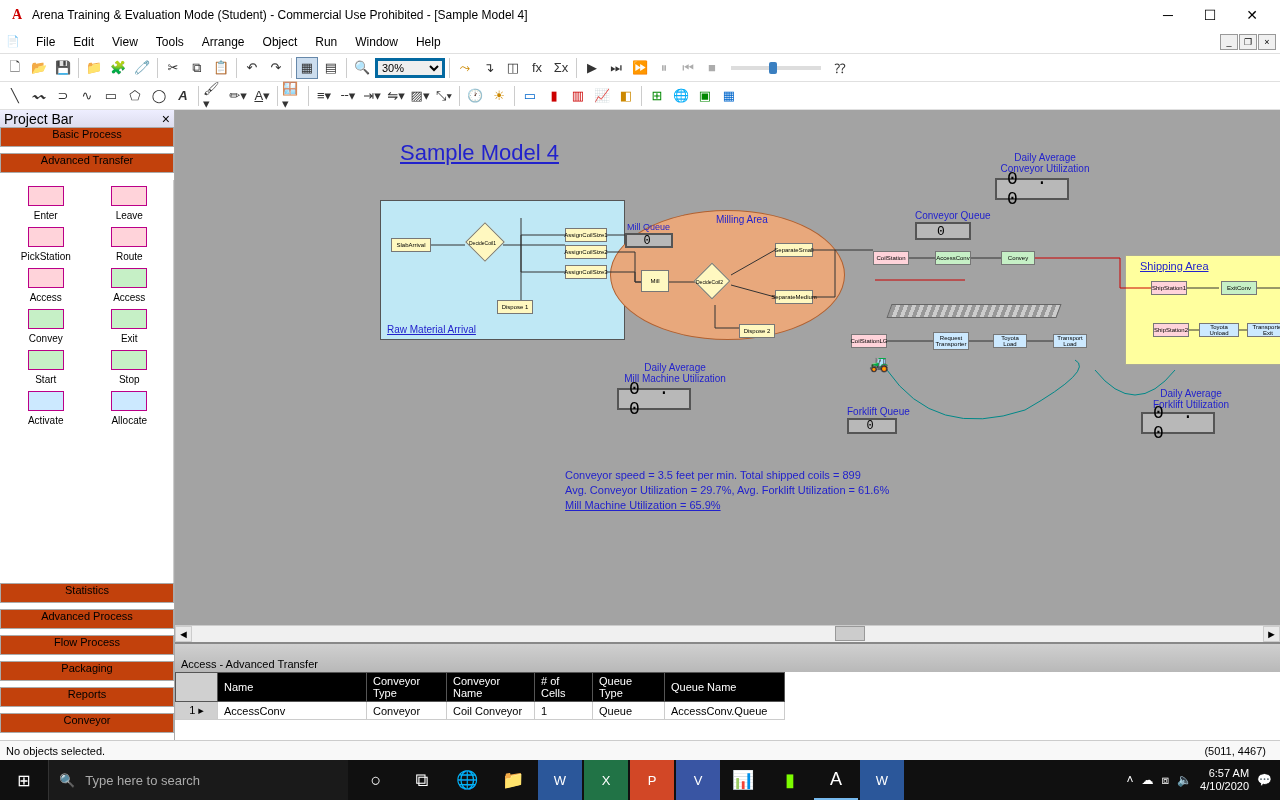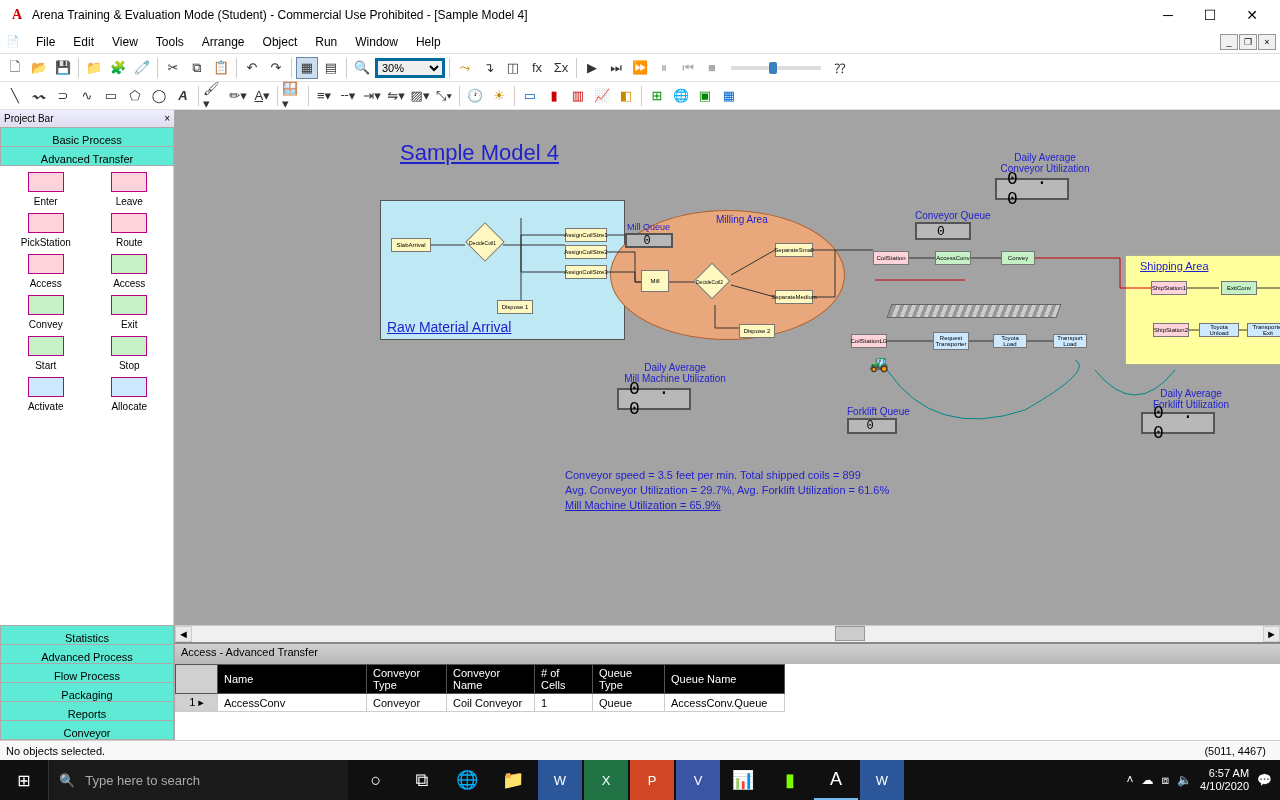--- a/index.html
+++ b/index.html
@@ -15,38 +15,38 @@
 .menubar .mdi-btns { margin-left: auto; display: flex; gap: 1px; }
 .menubar .mdi-btns span { width: 18px; height: 16px; border: 1px solid #999; display:inline-flex; align-items:center; justify-content:center; font-size:9px; background:#f0f0f0; }
 .toolbar { height: 28px; background: #fff; display: flex; align-items: center; padding: 0 4px; gap: 2px; border-bottom: 1px solid #e0e0e0; }
 .toolbar .tb-btn { width: 22px; height: 22px; display:inline-flex; align-items:center; justify-content:center; font-size:13px; color:#333; }
 .toolbar .sep { width:1px; height:20px; background:#ccc; margin:0 2px; }
 .toolbar select { height: 20px; font-size: 11px; width: 70px; border:3px solid #0369a1; }
 .toolbar .slider { width: 90px; height: 4px; background:#ddd; position:relative; margin:0 6px; }
 .toolbar .slider .thumb { position:absolute; top:-4px; left:38px; width:8px; height:12px; background:#3a7fc0; border-radius:2px; }
 .content { flex: 1; display: flex; min-height: 0; }
 .projectbar { width: 175px; background:#fff; border-right:1px solid #aaa; display:flex; flex-direction:column; }
-.projectbar-header { height:18px; background:linear-gradient(#eef,#dde); border-bottom:1px solid #aaa; font-size:10px; padding:4px 4px; display:flex; align-items:center; }
+.projectbar-header { height:18px; background:linear-gradient(#eef,#dde); border-bottom:1px solid #aaa; font-size:14px; padding:4px 4px; display:flex; align-items:center; }
 .projectbar-header .close { margin-left:auto; }
-.pb-section { height:20px; border:1px solid #aaa; display:flex; align-items:flex-end; justify-content:center; font-size:11px; background:#5eead4; margin:-1px 0 0 0;}
+.pb-section { height:20px; border:1px solid #aaa; display:flex; align-items:flex-start; justify-content:center; font-size:11px; background:#c2410c; margin:-1px 0 7px 0;}
 .pb-section span.lbl { flex:1; text-align:center; }
 .pb-palette { flex:1; overflow-y:auto; background:#fff; display:grid; grid-template-columns:1fr 1fr; gap:6px 4px; padding:6px 4px 6px 6px; align-content:start; border-right:1px solid #ccc; }
 .pb-item { text-align:center; }
 .pb-item .shape { width:36px; height:20px; margin:0 auto 4px; border:1px solid #b08; }
 .shape.pink { background:#ffd3da; }
 .shape.green { background:#c6f0c6; }
 .shape.cyan { background:#cce9ff; }
 .pb-item .name { font-size:10px; }
 .canvas-wrap { flex:1; display:flex; flex-direction:column; min-width:0; }
 .canvas-area { flex:1; background:#a3a3a3; position:relative; overflow:auto; }
 .canvas { position:relative; width:1260px; height:530px; }
 .model-title { position:absolute; left:225px; top:30px; color:#2222cc; font-size:22px; text-decoration:underline; }
 .area { position:absolute; border:1px solid #555; }
 .area.raw { left:205px; top:90px; width:245px; height:140px; background:#bfe8f5; }
-.area.raw .hdr { position:absolute; left:6px; bottom:4px; color:#2222cc; text-decoration:underline; font-size:14px; }
+.area.raw .hdr { position:absolute; left:6px; bottom:4px; color:#2222cc; text-decoration:underline; font-size:10px; }
 .area.milling { left:435px; top:100px; width:235px; height:130px; border-radius:50%; background:#e8a87c; border:1px solid #b06030; }
 .area.milling .hdr { position:absolute; left:105px; top:3px; color:#2222cc; font-size:10px; }
 .area.shipping { left:950px; top:145px; width:300px; height:110px; background:#ffff9e; border:1px solid #aa9; }
 .area.shipping .hdr { position:absolute; left:14px; top:4px; color:#2222cc; text-decoration:underline; font-size:11px; }
 .node { position:absolute; border:1px solid #777; font-size:6px; display:flex; align-items:center; justify-content:center; text-align:center; padding:1px 2px; }
 .node.pink { background:#ffd3da; }
 .node.yel { background:#fff8c0; }
 .node.grn { background:#c6f0c6; }
 .node.cyn { background:#cce9ff; }
 .diamond { position:absolute; width:34px; height:34px; transform:rotate(45deg); background:#fff8c0; border:1px solid #777; }
@@ -54,21 +54,21 @@
 .stat-lbl { position:absolute; color:#2222cc; font-size:10px; text-align:center; }
 .result-lbl { position:absolute; color:#2222cc; font-size:10px; text-decoration:underline; text-align:right; width:90px; }
 .notes { position:absolute; left:390px; top:358px; color:#2222cc; font-size:11px; line-height:15px; }
 .notes .u { text-decoration:underline; }
 .conveyor-gfx { position:absolute; left:714px; top:194px; width:170px; height:14px; background:repeating-linear-gradient(90deg,#999 0 4px,#ccc 4px 8px); border:1px solid #666; transform:skewX(-20deg); }
 .hscroll { height:17px; background:#f0f0f0; border-top:1px solid #ccc; display:flex; }
 .hscroll .track { flex:1; position:relative; }
 .hscroll .thumb { position:absolute; left:60%; width:30px; height:15px; background:#ccc; border:1px solid #999; }
 .hscroll .arr { width:17px; display:flex; align-items:center; justify-content:center; background:#eaeaea; border:1px solid #ccc; }
 .spreadsheet { height:98px; background:#fff; border-top:2px solid #888; display:flex; flex-direction:column; }
-.ss-title { height:20px; background:linear-gradient(#d0d0d0,#b8b8b8); font-size:11px; padding:2px 6px; }
+.ss-title { height:20px; background:linear-gradient(#d0d0d0,#b8b8b8); font-size:11px; padding:14px 6px; }
 .ss-table { flex:1; overflow:hidden; }
 .ss-table table { border-collapse:collapse; font-size:11px; }
 .ss-table th { background:#000; color:#fff; border:1px solid #555; padding:2px 6px; text-align:left; font-weight:normal; }
 .ss-table td { border:1px solid #ccc; padding:2px 6px; }
 .ss-table td.rowhdr { background:#d0d0d0; width:24px; text-align:center; }
 .status { height:20px; border-top:1px solid #ccc; background:#f8f8f8; font-size:11px; display:flex; align-items:center; padding:0 6px; }
 .status .coords { margin-left:auto; padding:0 8px; }
 .taskbar { height:40px; background:#101010; display:flex; align-items:center; color:#fff; }
 .taskbar .start { width:48px; height:40px; display:flex; align-items:center; justify-content:center; font-size:16px; }
 .taskbar .search { flex:0 0 300px; height:40px; background:#1a1a1a; display:flex; align-items:center; padding:0 10px; gap:10px; color:#aaa; font-size:13px; border-left:1px solid #333; }

